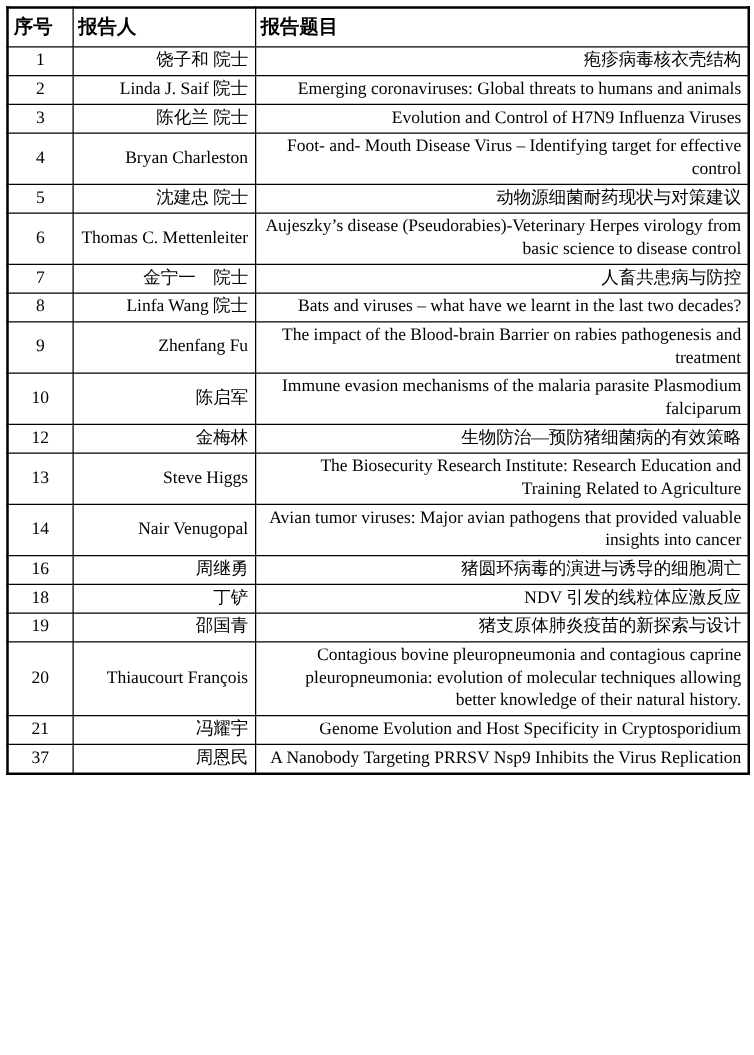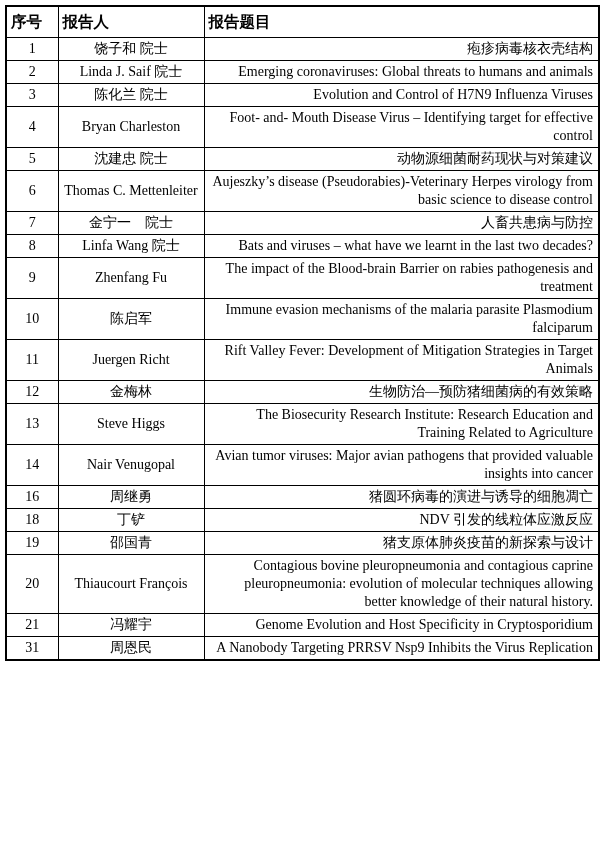--- a/index.html
+++ b/index.html
@@ -37,21 +37,21 @@
     font-weight: bold;
     text-align: left;
     padding: 6px 4px;
   }
   td.col-no {
     text-align: center;
     padding-left: 1px;
     padding-right: 1px;
   }
   td.col-speaker {
-    text-align: center;
+    text-align: right;
   }
   td.col-title {
     text-align: right;
   }
   col.c-no      { width: 52px; }
   col.c-speaker { width: 146px; }
   col.c-title   { width: 395px; }
 </style>
 </head>
 <body>
@@ -124,25 +124,20 @@
     <td class="col-speaker">Zhenfang Fu</td>
     <td class="col-title">The impact of the Blood-brain Barrier on rabies pathogenesis and treatment</td>
   </tr>
 
   <tr>
     <td class="col-no">10</td>
     <td class="col-speaker">陈启军</td>
     <td class="col-title">Immune evasion mechanisms of the malaria parasite Plasmodium falciparum</td>
   </tr>
 
-  <tr>
-    <td class="col-no">11</td>
-    <td class="col-speaker">Juergen Richt</td>
-    <td class="col-title">Rift Valley Fever: Development of Mitigation Strategies in Target Animals</td>
-  </tr>
 
   <tr>
     <td class="col-no">12</td>
     <td class="col-speaker">金梅林</td>
     <td class="col-title">生物防治—预防猪细菌病的有效策略</td>
   </tr>
 
   <tr>
     <td class="col-no">13</td>
     <td class="col-speaker">Steve Higgs</td>
@@ -181,19 +176,19 @@
     <td class="col-title">Contagious bovine pleuropneumonia and contagious caprine pleuropneumonia: evolution of molecular techniques allowing better knowledge of their natural history.</td>
   </tr>
 
   <tr>
     <td class="col-no">21</td>
     <td class="col-speaker">冯耀宇</td>
     <td class="col-title">Genome Evolution and Host Specificity in Cryptosporidium</td>
   </tr>
 
   <tr>
-    <td class="col-no">31</td>
+    <td class="col-no">37</td>
     <td class="col-speaker">周恩民</td>
     <td class="col-title">A Nanobody Targeting PRRSV Nsp9 Inhibits the Virus Replication</td>
   </tr>
 </tbody>
   </table>
 </div>
 
 </body></html>

